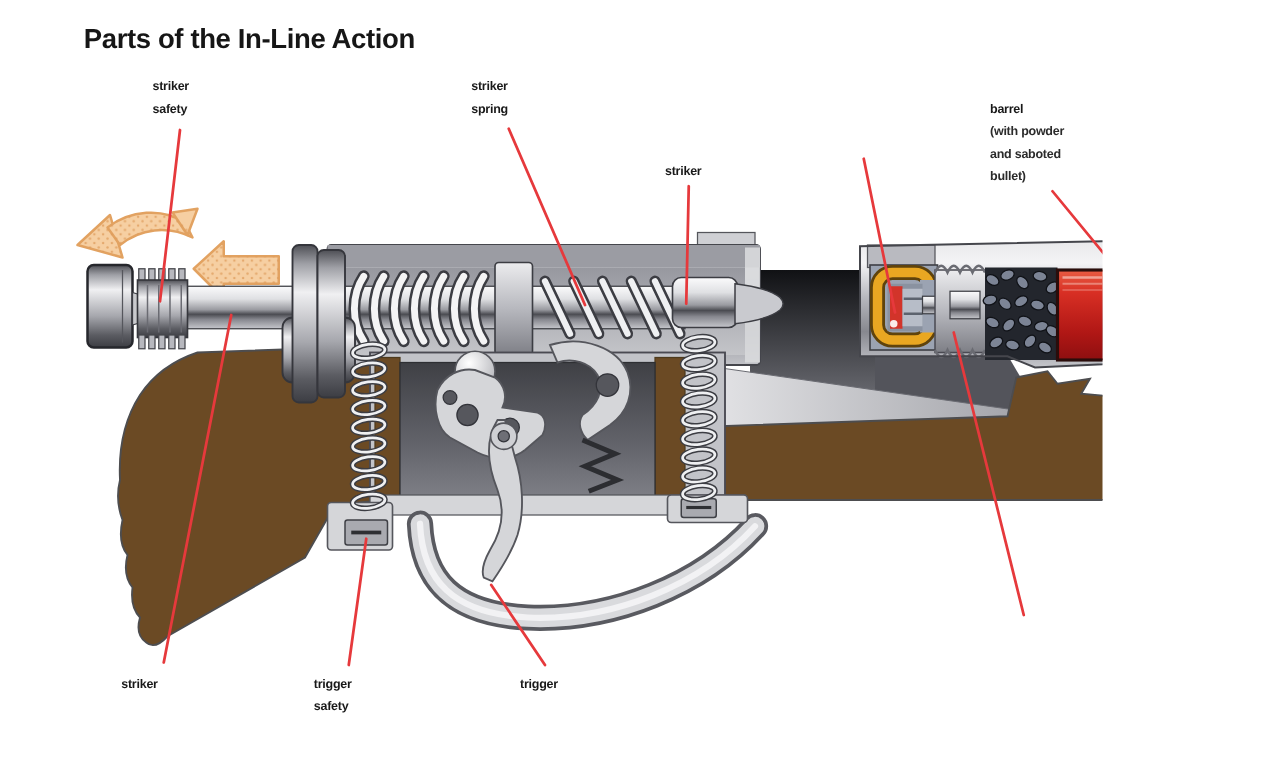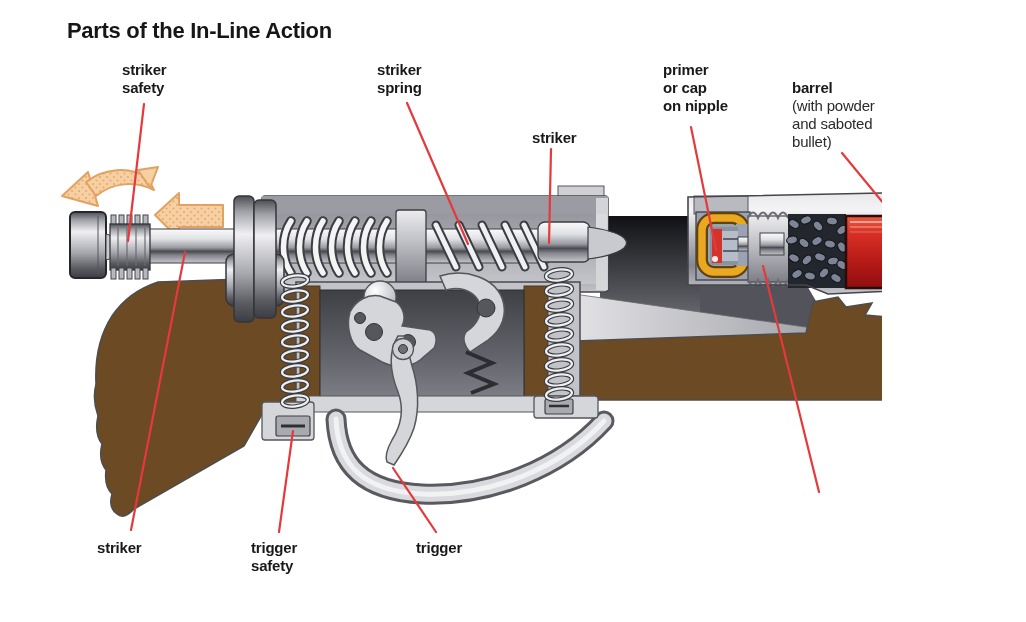--- a/index.html
+++ b/index.html
@@ -1,22 +1,22 @@
 <!DOCTYPE html>
 <html><head>
 <meta charset="utf-8">
 <style>
   html,body{margin:0;padding:0;background:#fff;}
   .diagram{position:relative;width:882px;height:622px;background:#ffffff;overflow:hidden;
            font-family:"Liberation Sans",sans-serif;}
   .title{position:absolute;left:67px;top:18px;font-size:22px;font-weight:bold;
          color:#161616;letter-spacing:-0.3px;}
-  .lbl{position:absolute;font-size:15px;line-height:18px;font-weight:bold;color:#191919;
+  .lbl{position:absolute;font-size:10px;line-height:18px;font-weight:bold;color:#191919;
        white-space:pre-line;letter-spacing:-0.2px;}
-  .lbl .desc{display:block;font-weight:normal;color:#2b2b2b;}
+  .lbl .desc{display:block;font-weight:bold;color:#2b2b2b;}
   #lbl-striker-safety{left:122px;top:61px}
   #lbl-striker-spring{left:377px;top:61px}
   #lbl-striker-upper{left:532px;top:129px}
   #lbl-primer{left:663px;top:61px}
   #lbl-barrel{left:792px;top:61px}
   #lbl-breech{left:784px;top:496px}
   #lbl-striker-lower{left:97px;top:539px}
   #lbl-trigger-safety{left:251px;top:539px}
   #lbl-trigger{left:416px;top:539px}
   svg{position:absolute;left:0;top:0;}
@@ -334,23 +334,20 @@
     </g>
   </svg>
 
   <div class="title">Parts of the In-Line Action</div>
 
   <div class="lbl" id="lbl-striker-safety">striker
 safety</div>
   <div class="lbl" id="lbl-striker-spring">striker
 spring</div>
   <div class="lbl" id="lbl-striker-upper">striker</div>
-  <div class="lbl" id="lbl-primer">primer
-or cap
-on nipple</div>
   <div class="lbl" id="lbl-barrel">
     <span>barrel</span>
     <span class="desc">(with powder
 and saboted
 bullet)</span>
   </div>
   <div class="lbl" id="lbl-striker-lower">striker</div>
   <div class="lbl" id="lbl-trigger-safety">trigger
 safety</div>
   <div class="lbl" id="lbl-trigger">trigger</div>

